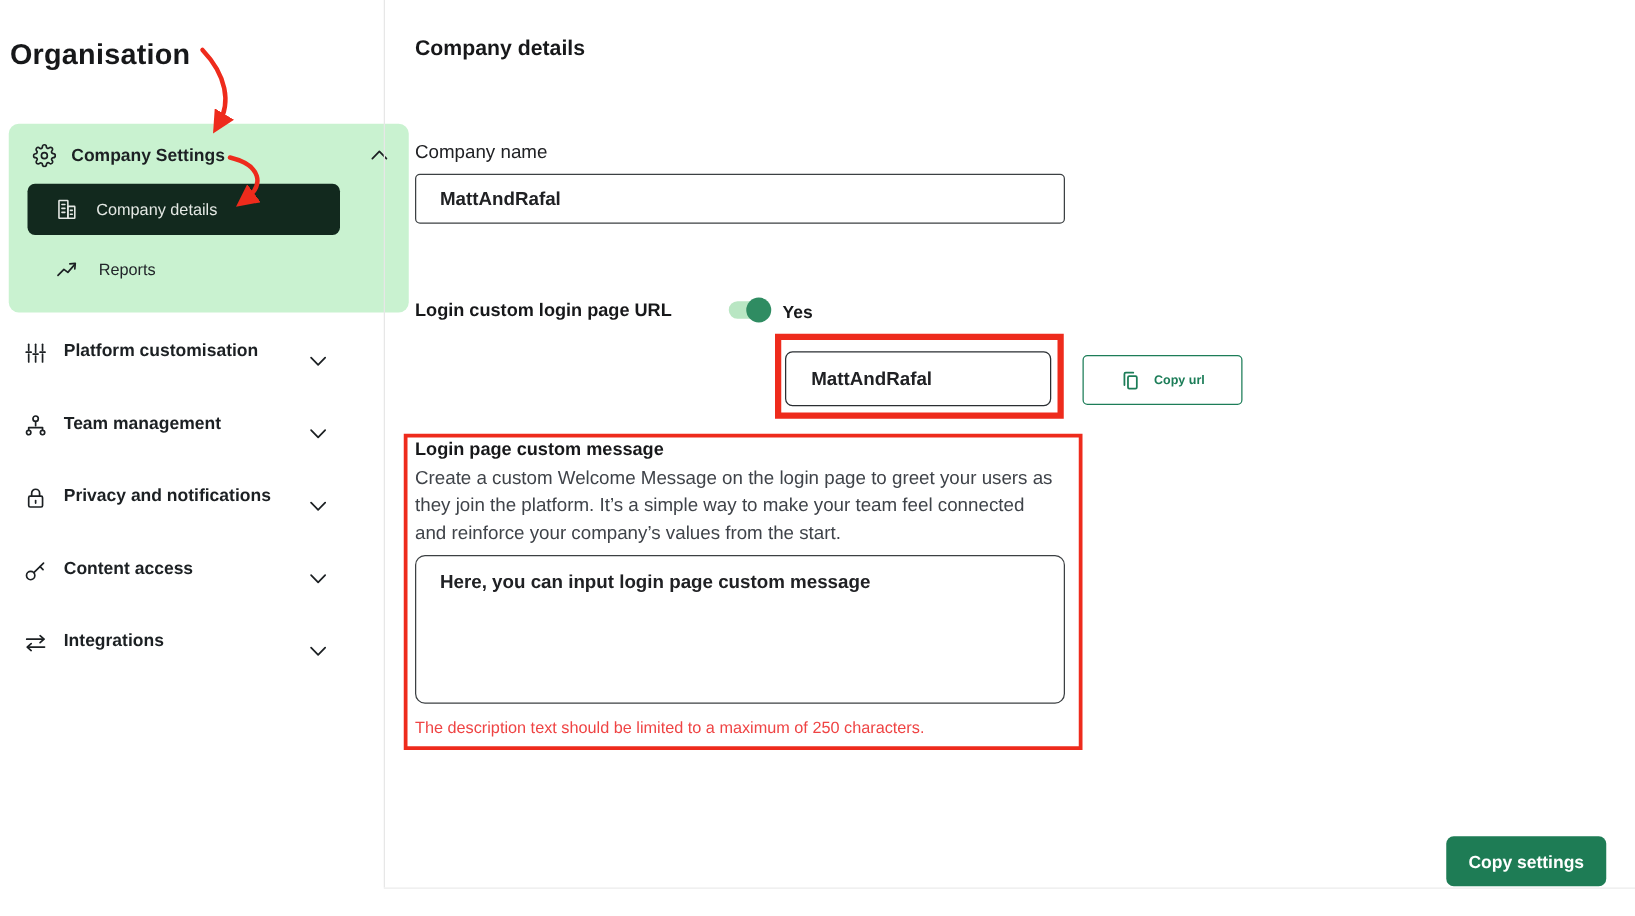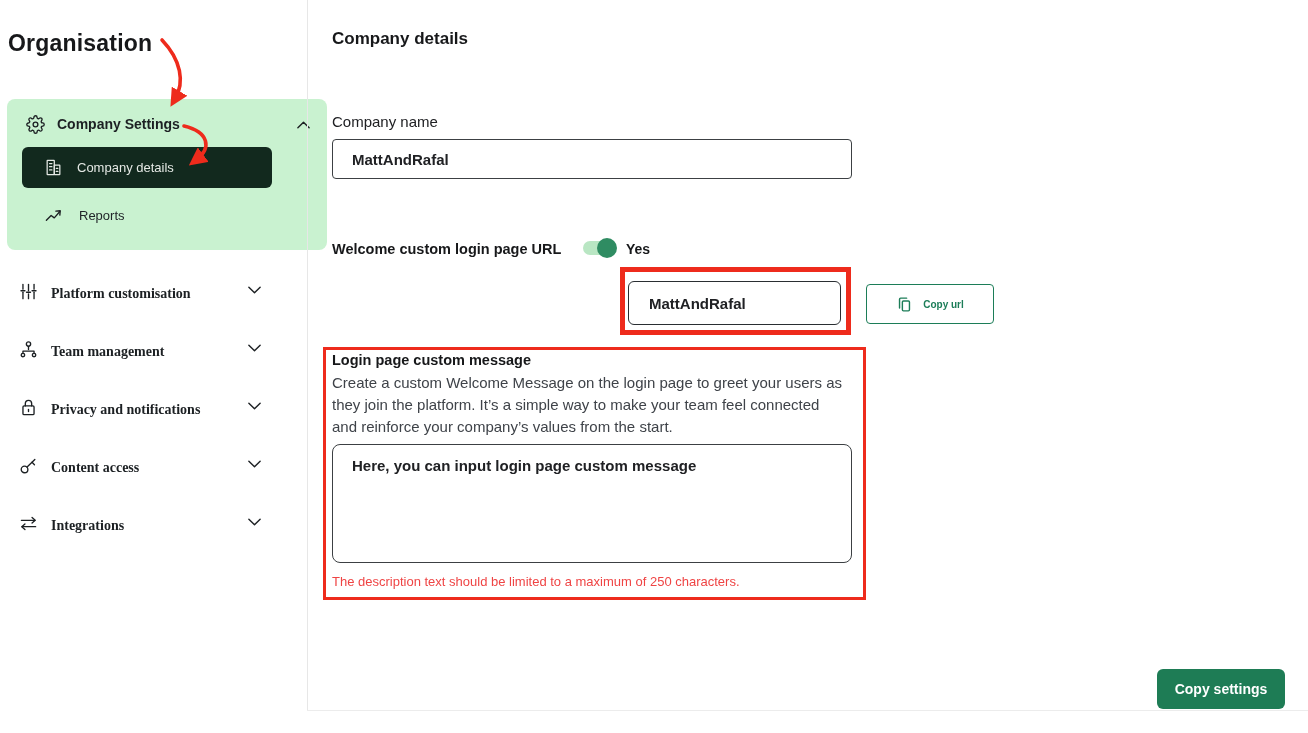--- a/index.html
+++ b/index.html
@@ -19,21 +19,21 @@
   .cs-header .lbl { font-size:14px; font-weight:700; color:#1c2023; margin-left:11px; }
   .cs-chevron { position:absolute; right:16px; top:17px; }
   .cs-active-item {
     position:absolute; left:15px; top:48px; width:250px; height:41px;
     background:#12291e; border-radius:6px; display:flex; align-items:center; cursor:pointer;
   }
   .cs-active-item .lbl { font-size:13px; font-weight:400; color:#e4e8e4; margin-left:13px; }
   .cs-active-item .ico { margin-left:21px; display:flex; }
   .cs-sub-item { position:absolute; left:36px; top:102px; width:220px; height:28px; display:flex; align-items:center; cursor:pointer; }
   .cs-sub-item .lbl { font-size:13px; color:#22262a; margin-left:15px; }
-  .nav-item { position:absolute; left:18px; width:265px; height:30px; display:flex; align-items:flex-end; cursor:pointer;font-family:Liberation Serif, serif; }
+  .nav-item { position:absolute; left:18px; width:265px; height:30px; display:flex; align-items:flex-start; cursor:pointer; }
   .nav-item .lbl { font-size:14px; font-weight:700; color:#1c2023; margin-left:12px; }
   .nav-item .chev { position:absolute; right:21px; top:9px; }
   .ni-1 { top:272px; } .ni-2 { top:330px; } .ni-3 { top:388px; } .ni-4 { top:446px; } .ni-5 { top:504px; }
   .icon24 { width:21px; height:21px; flex:0 0 21px; display:flex; align-items:center; justify-content:center; }
 
   .annotation-arrows { position:absolute; left:0; top:0; width:310px; height:260px; pointer-events:none; z-index:5; }
 
   
   .main-title { position:absolute; left:332px; top:29px; font-size:17px; font-weight:700; color:#17181a; }
   .field-label { position:absolute; left:332px; top:113px; font-size:15px; color:#202124; }
@@ -229,21 +229,21 @@
   </svg>
 
   <div class="divider-v"></div>
   <div class="divider-h"></div>
 
   <div class="main-title">Company details</div>
 
   <div class="field-label">Company name</div>
   <input class="name-input" type="text" value="MattAndRafal" style="">
 
-  <div class="toggle-label">Welcome custom login page URL</div>
+  <div class="toggle-label">Login custom login page URL</div>
   <div class="toggle">
     <span class="knob"></span>
   </div>
   <div class="toggle-state">Yes</div>
 
   <div class="anno-box-1"></div>
   <input class="slug-input" type="text" value="MattAndRafal" style="">
   <button class="copy-btn">
     <span style="display:flex">
       <svg width="17" height="17" viewBox="0 0 24 24" style="stroke:#1c7d58;stroke-width:2;fill:none;stroke-linecap:round;stroke-linejoin:round">

